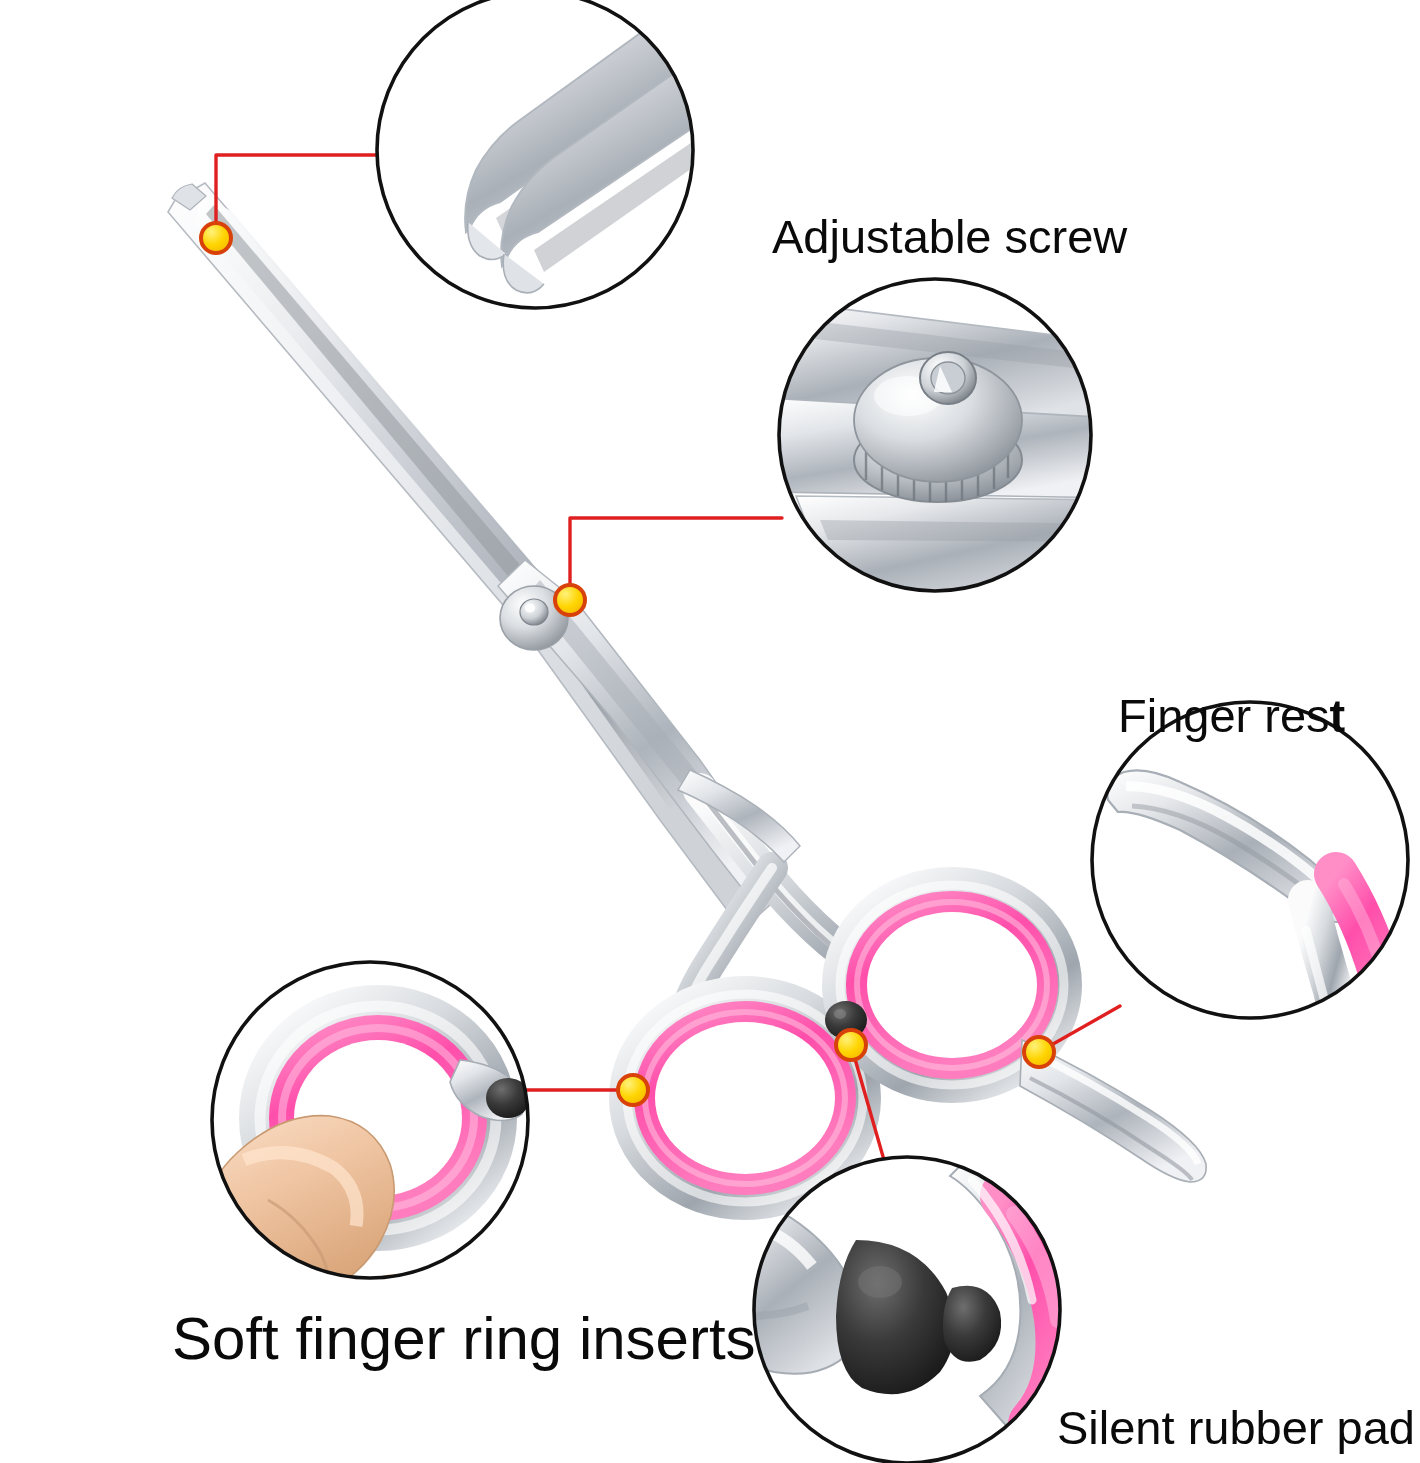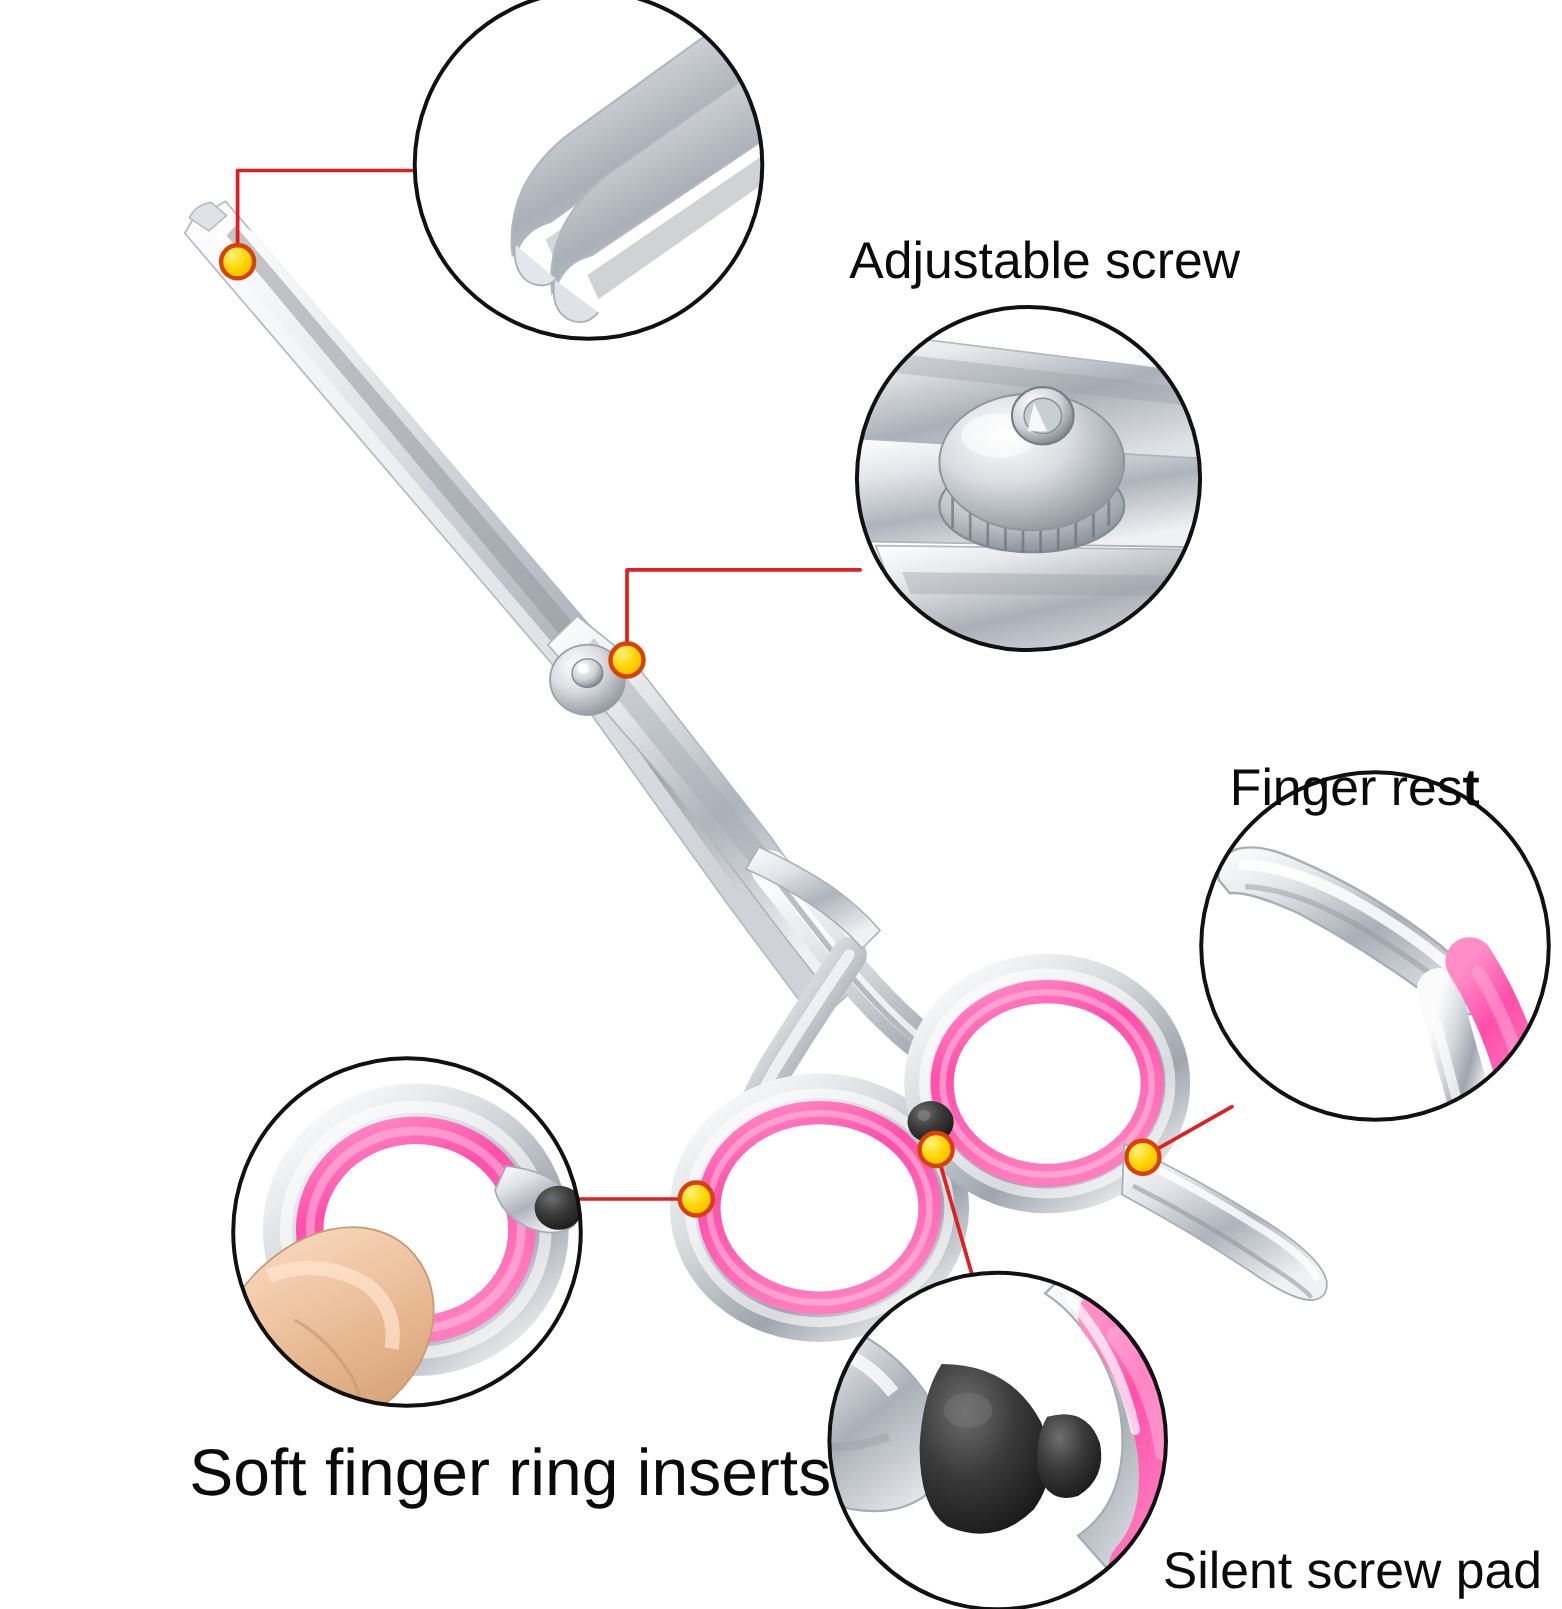--- a/index.html
+++ b/index.html
@@ -342,15 +342,15 @@
       </g>
     </g>
   </svg>
 
   <div class="label" id="label-adjustable-screw">Adjustable screw</div>
 
   <div class="label" id="label-finger-rest"><span>Finger res</span><span class="emph">t</span></div>
 
   <div class="label" id="label-soft-ring">Soft finger ring inserts</div>
 
-  <div class="label" id="label-silent-pad">Silent screw pad</div>
+  <div class="label" id="label-silent-pad">Silent rubber pad</div>
 
 </div>
 
 </body></html>

